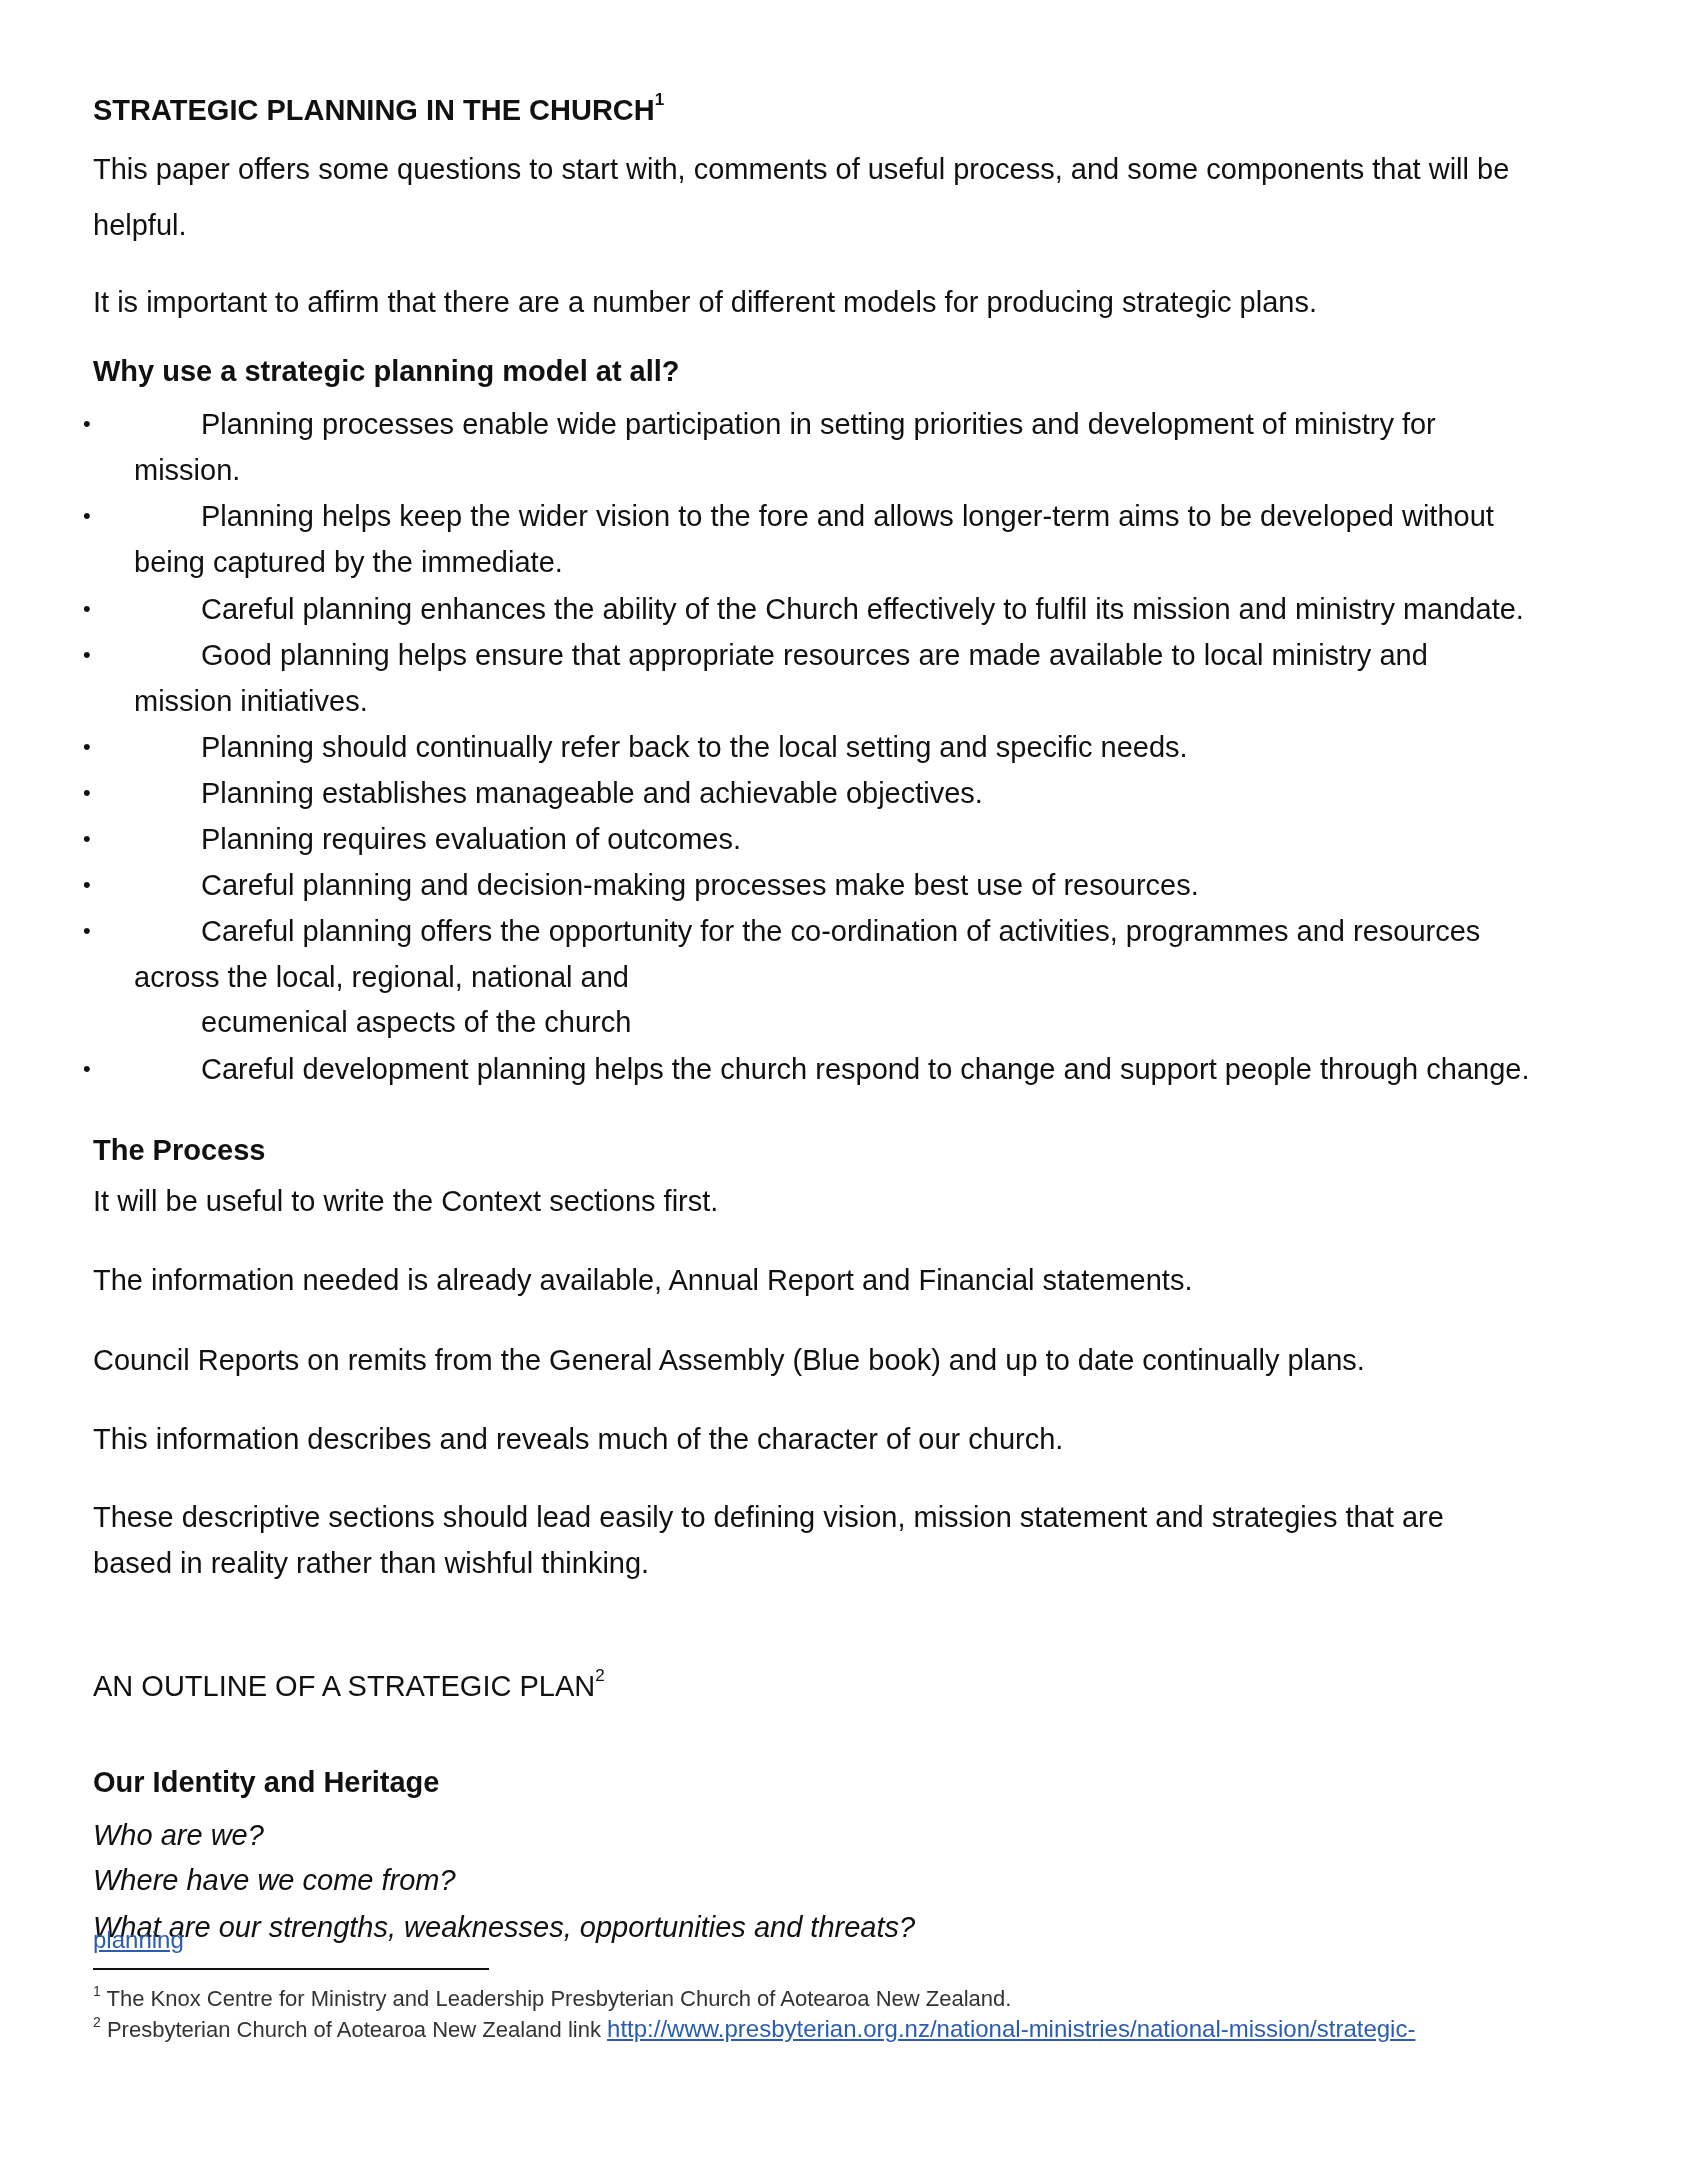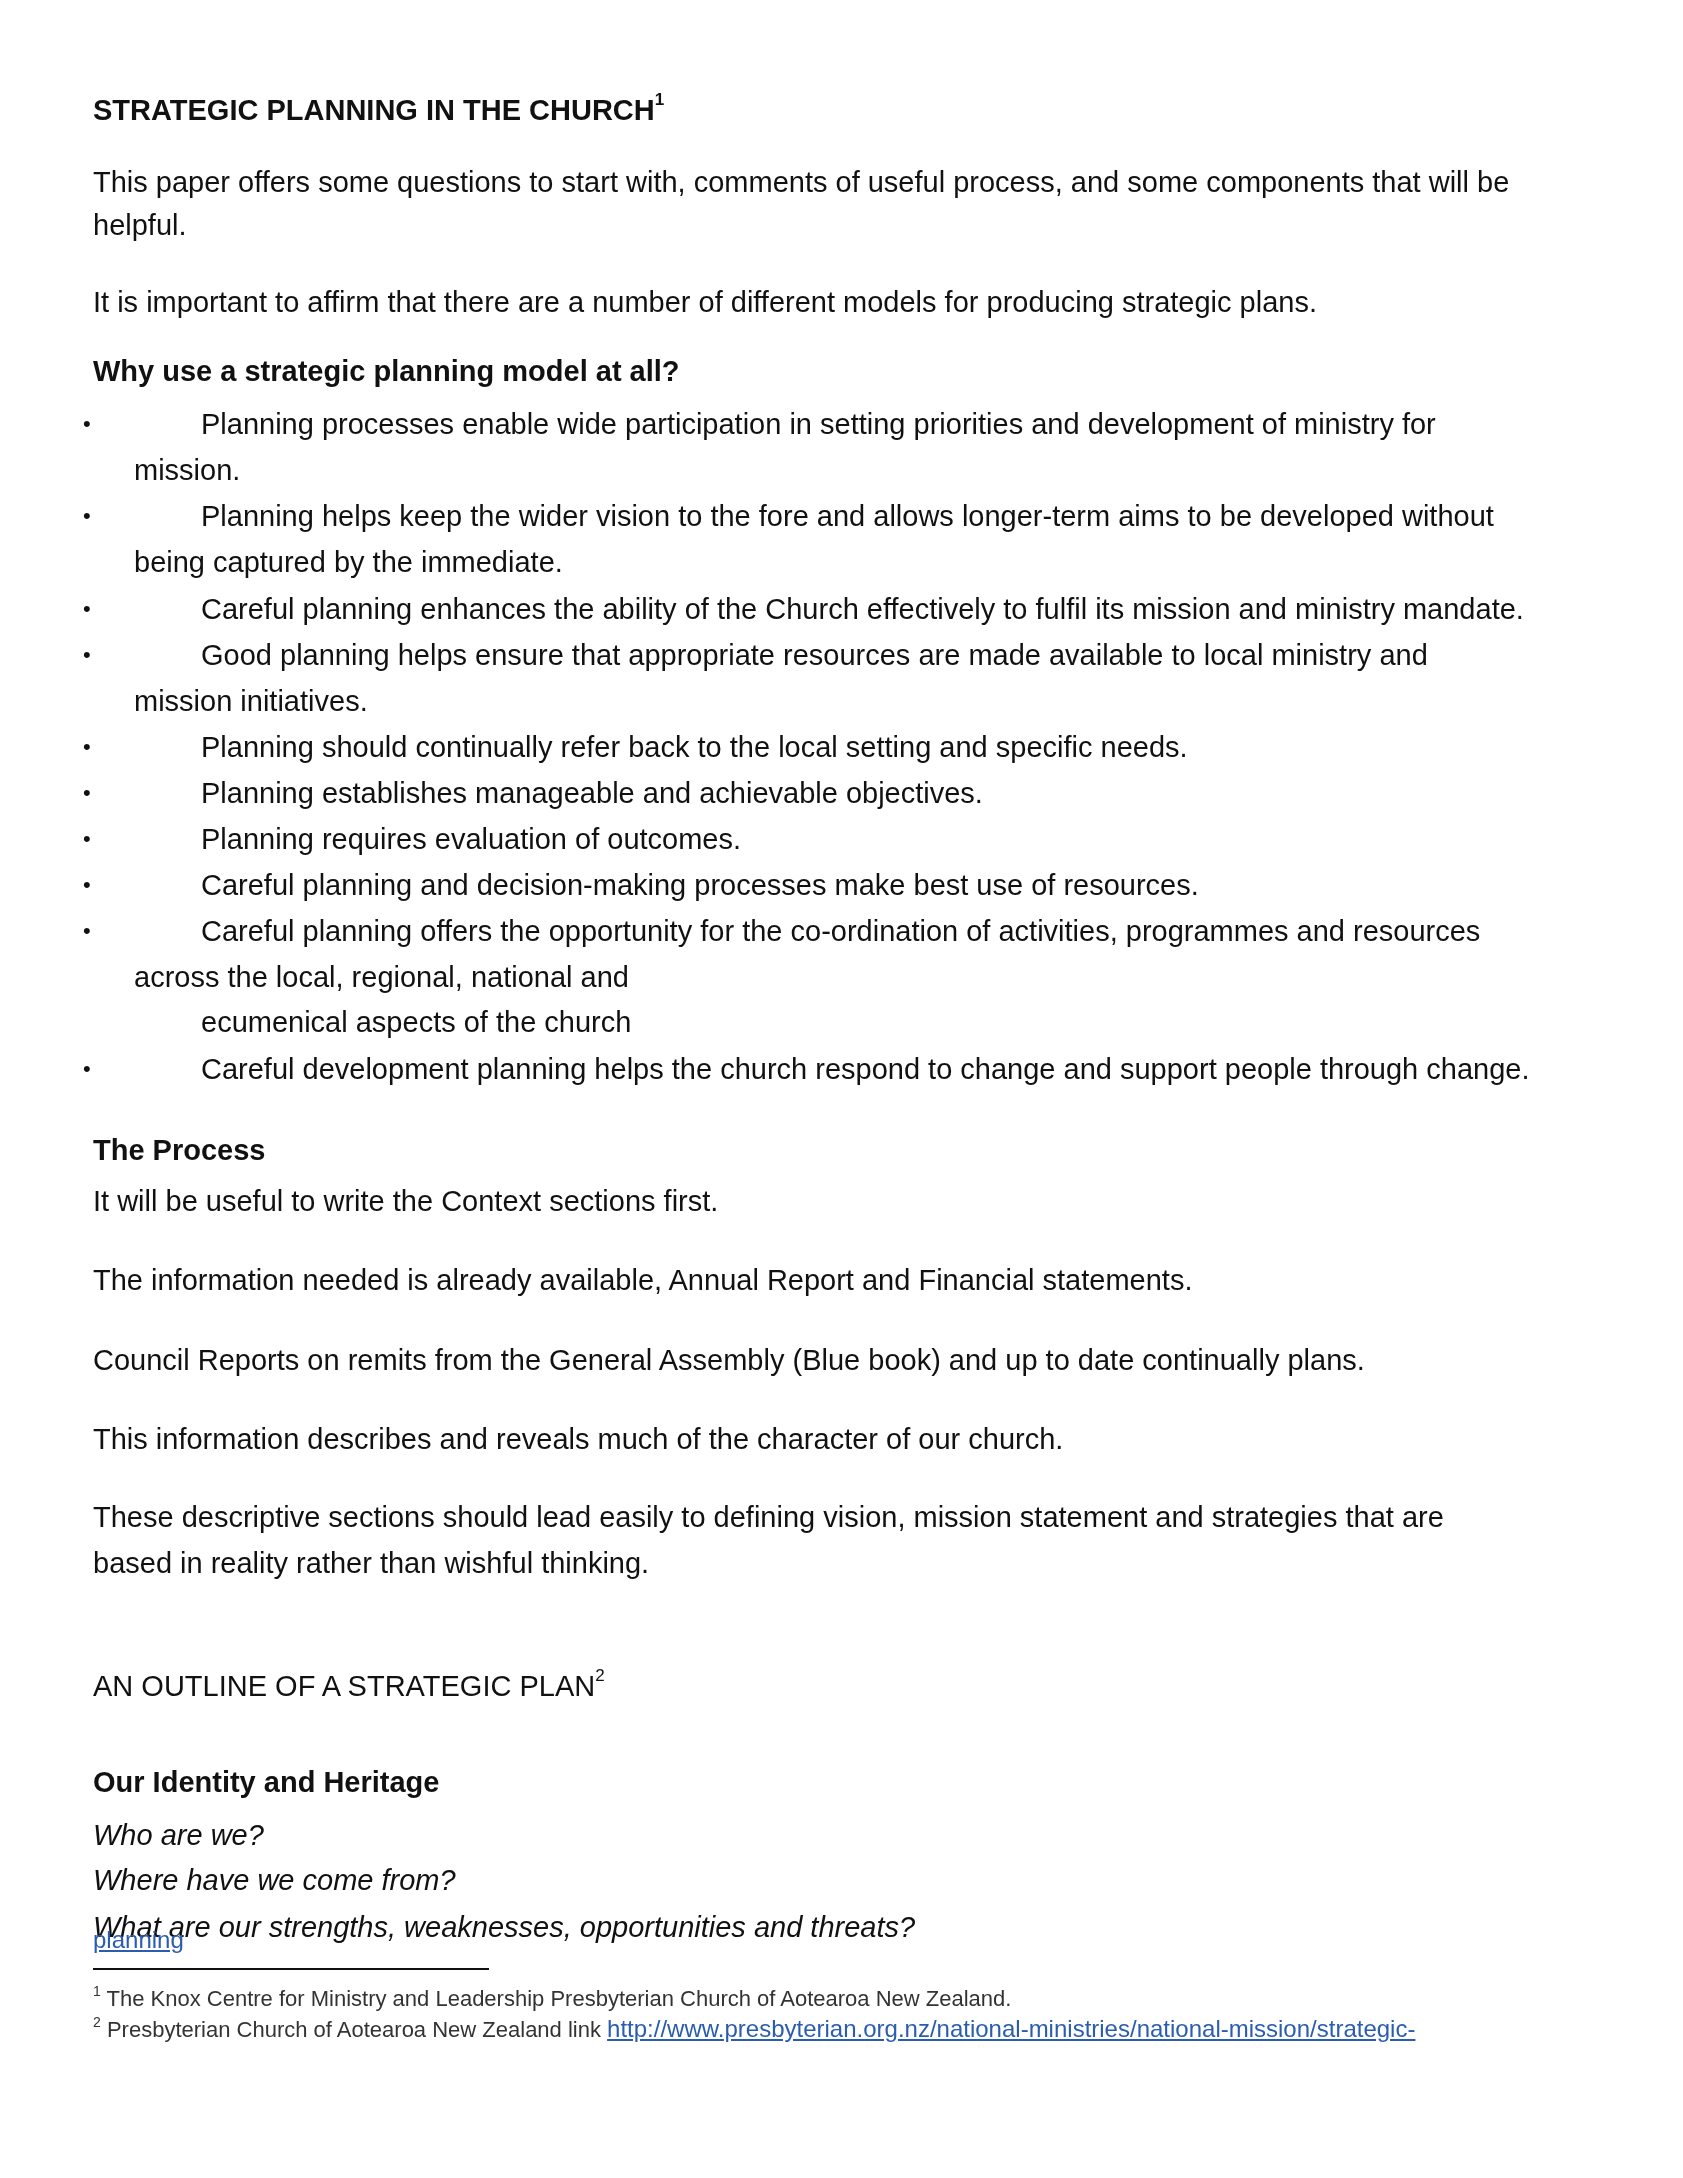--- a/index.html
+++ b/index.html
@@ -21,21 +21,21 @@
   .fn sup { font-size: 14px; top: -2px; }
   .link { font-family: Liberation Sans, sans-serif; color: #2a5db0; text-decoration: underline; font-size: 24px; }
 </style>
 </head>
 <body>
 
 <div class="page">
 
   <div class="abs t b" style="top:87px;"><span>STRATEGIC PLANNING IN THE CHURCH</span><sup>1</sup></div>
 
-  <div class="abs t" style="top:159px;">This paper offers some questions to start with, comments of useful process, and some components that will be</div>
+  <div class="abs t" style="top:146px;">This paper offers some questions to start with, comments of useful process, and some components that will be</div>
   <div class="abs t" style="top:202px;">helpful.</div>
 
   <div class="abs t" style="top:279px;">It is important to affirm that there are a number of different models for producing strategic plans.</div>
 
   <div class="abs t b" style="top:348px;">Why use a strategic planning model at all?</div>
 
   <div id="bullet-list">
     <div class="bullet-row t" style="top:401px;">
       <span class="bullet">•</span>
       <span class="btext">Planning processes enable wide participation in setting priorities and development of ministry for</span>

